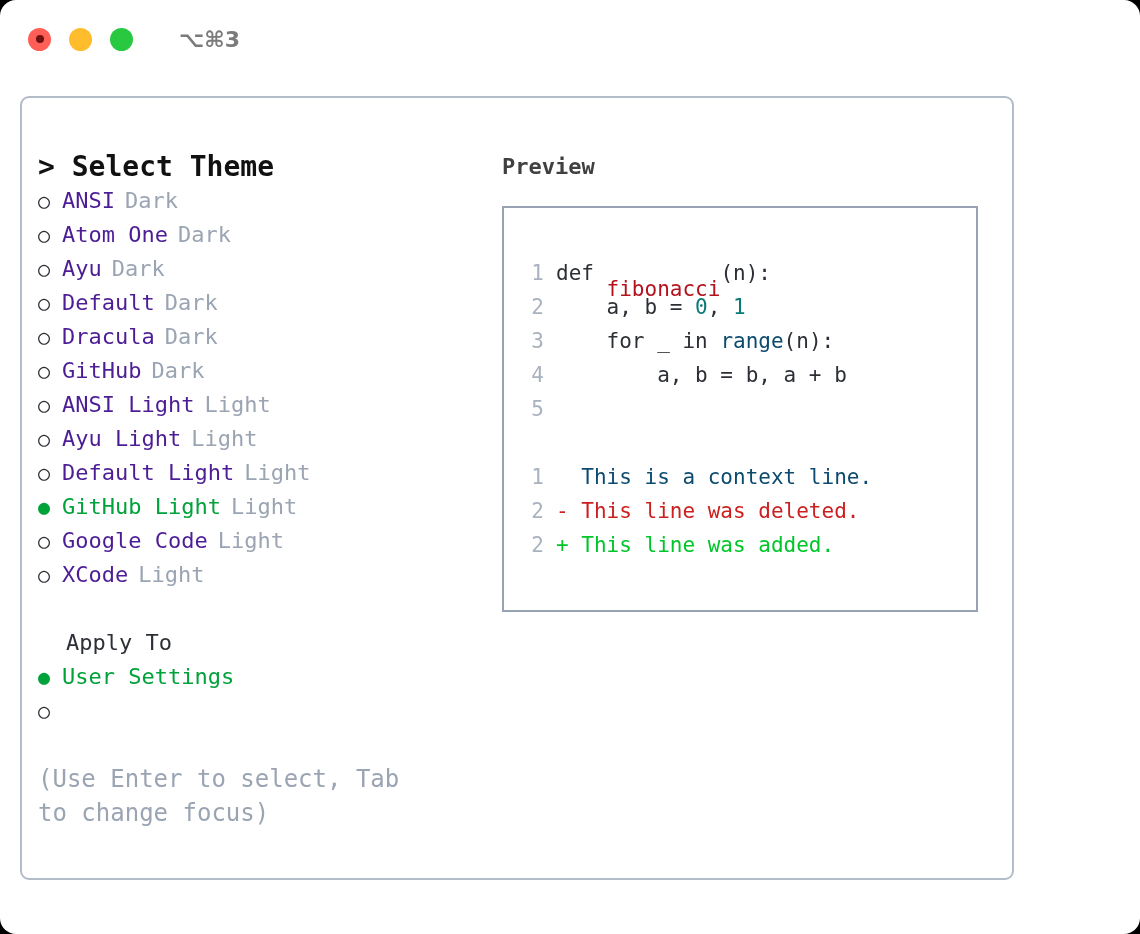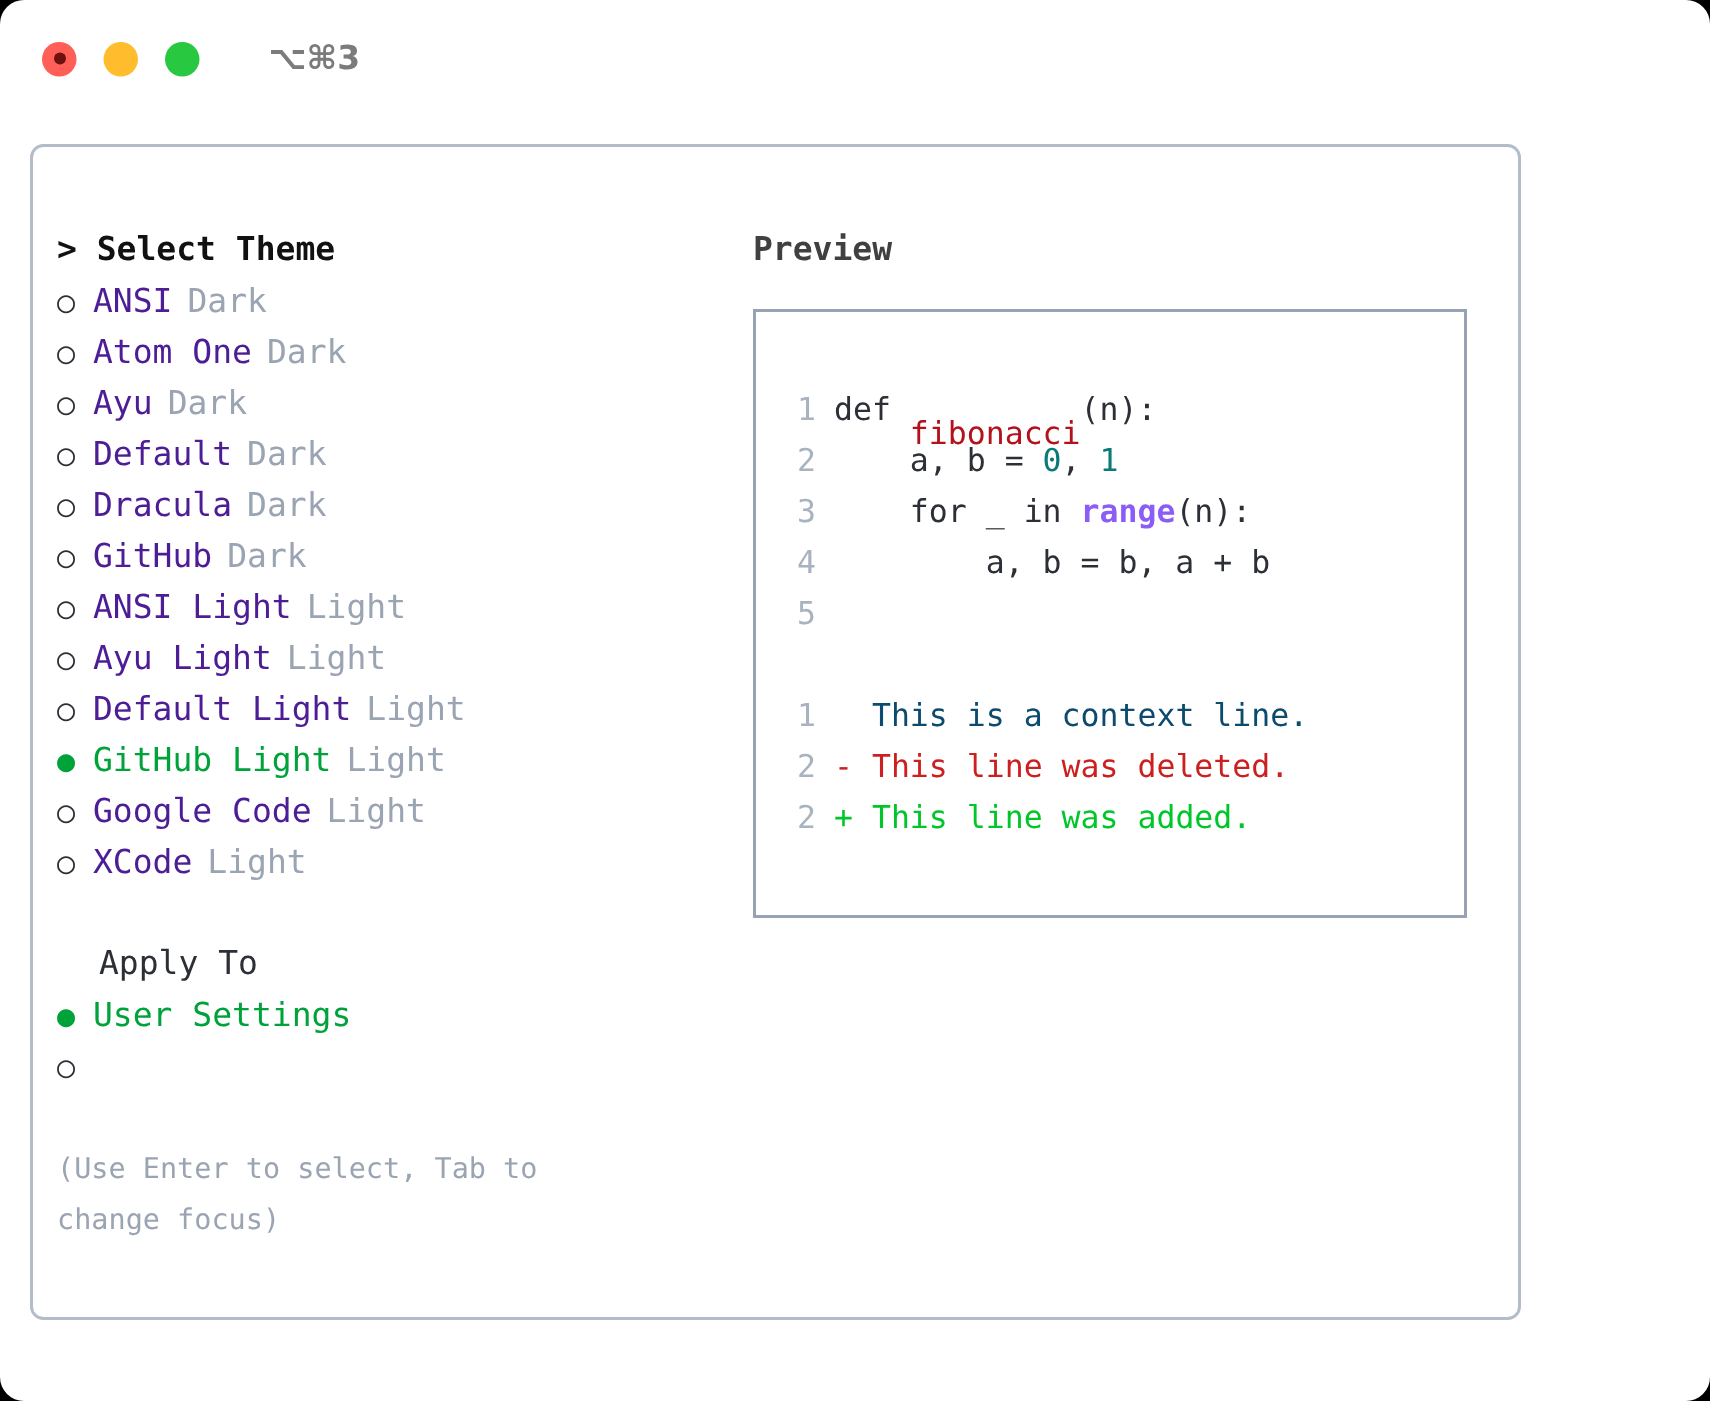--- a/index.html
+++ b/index.html
@@ -92,21 +92,21 @@
   }
 
   
   .left-col {
     width: 480px;
     padding: 52px 0 0 16px;
     box-sizing: border-box;
   }
 
   .section-head {
-    font-size: 22px;
+    font-size: 28px;
     font-weight: 700;
     color: #111111;
     line-height: 34px;
     height: 34px;
     white-space: pre;
   }
 
   .opt-row {
     display: flex;
     align-items: baseline;
@@ -136,21 +136,21 @@
     font-size: 22px;
     color: #2c3036;
     line-height: 34px;
     height: 34px;
     padding-left: 28px;
     white-space: pre;
   }
 
   .hint {
     margin-top: 34px;
-    font-size: 19px;
+    font-size: 24px;
     line-height: 34px;
     color: #9aa4b2;
     width: 400px;
     white-space: pre-wrap;
   }
 
   
   .right-col {
     flex: 1;
     padding: 52px 0 0 0;
@@ -183,21 +183,21 @@
   .ln {
     width: 26px;
     flex: 0 0 26px;
     text-align: right;
     color: #a9b2bf;
     margin-right: 12px;
   }
   .code-text { color: #2c3036; }
   .tok-fn   { color: #b3121c; font-weight: 400; margin-top: 16px; }
   .tok-num  { color: #0a7a78; }
-  .tok-call { color: #8b5cf6; font-weight: bold; }
+  .tok-call { color: #0c4a6e; }
   .diff-gap { height: 34px; }
   .diff-ctx { color: #0c4a6e; }
   .diff-del { color: #cc1f1f; }
   .diff-add { color: #00c62a; }
 </style>
 </head>
 <body>
 
 <div class="window">
 

